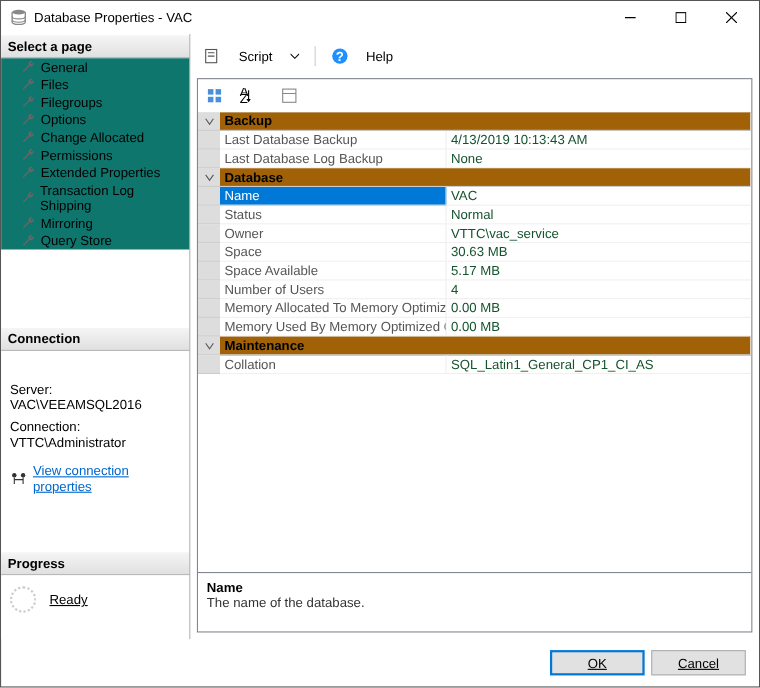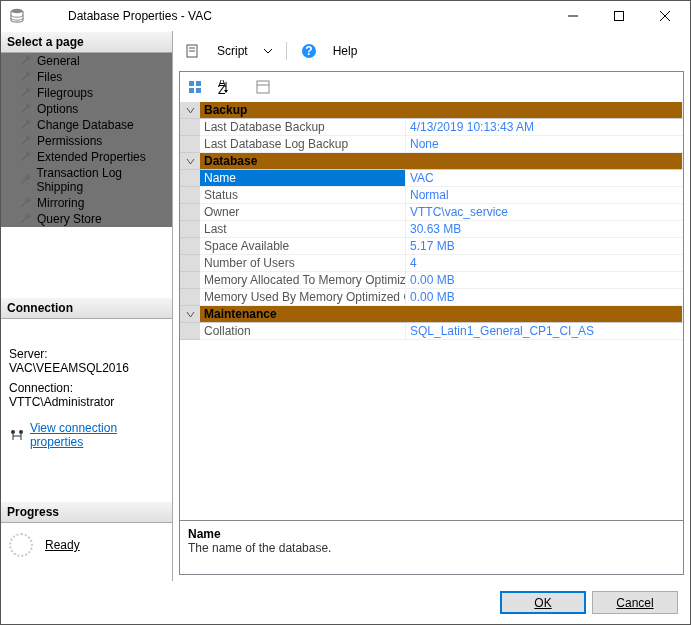--- a/index.html
+++ b/index.html
@@ -1,26 +1,26 @@
 <!DOCTYPE html>
 <html><head>
 <meta charset="utf-8">
 <style>
 * { box-sizing: border-box; margin: 0; padding: 0; font-family: "Segoe UI", Tahoma, sans-serif; font-size: 12px; }
 body { background: #fff; width: 691px; height: 625px; border: 1px solid #555; display: flex; flex-direction: column; }
 .titlebar { height: 30px; display: flex; align-items: center; padding: 0 2px 0 8px; background: #fff; }
 .titlebar .icon { width: 16px; height: 16px; margin-right: 6px; }
-.titlebar .title { flex: 1; margin-left: 37px; }
+.titlebar .title { flex: 1; }
 .titlebar .btns { display: flex; }
 .titlebar .btn { width: 46px; height: 30px; display: flex; align-items: center; justify-content: center; }
 
 .content { flex: 1; display: flex; min-height: 0; }
 .left { width: 172px; display: flex; flex-direction: column; border-right: 1px solid #aaa; }
 .panel-header { background: linear-gradient(#f5f5f5,#e0e0e0); border-top: 1px solid #fff; border-bottom: 1px solid #aaa; padding: 3px 6px; font-weight: bold; }
-.page-list { flex: 0 0 auto; background: #737373; }
+.page-list { flex: 0 0 auto; background: #0f766e; }
 .page-item { display: flex; align-items: center; padding: 1px 6px 1px 18px; gap: 4px; }
 .page-item .wr { width: 14px; height: 14px; }
 .spacer { flex: 1; background: #fff; }
 .conn-body { padding: 22px 8px; background: #fff; font-size: 12px; }
 .conn-body .lbl { margin-top: 6px; }
 .conn-link { display: flex; align-items: center; gap: 6px; margin-top: 12px; }
 .conn-link a { color: #0066cc; text-decoration: underline; }
 .prog-body { display: flex; align-items: center; gap: 12px; padding: 10px 8px 24px 8px; background: #fff; text-decoration: underline; }
 .spinner { width: 24px; height: 24px; border: 2px dotted #ccc; border-radius: 50%; }
 
@@ -32,21 +32,21 @@
 .grid-wrap { flex: 1; border: 1px solid #828790; background: #fff; display: flex; flex-direction: column; min-height: 0; }
 .grid-tools { padding: 4px; display: flex; gap: 6px; }
 .grid-tools .tb { width: 22px; height: 22px; border: 1px solid transparent; display: flex; align-items: center; justify-content: center; }
 .grid-tools .divider { width: 6px; }
 .grid { flex: 1; overflow: auto; }
 .grow { display: flex; align-items: stretch; min-height: 17px; }
 .grow.cat { background: #ddd; font-weight: bold; }
 .grow .exp { width: 20px; display: flex; align-items: center; justify-content: center; background: #ddd; border-bottom:1px solid #ccc;}
 .grow .key { flex: 0 0 206px; padding: 1px 4px; border-right: 1px solid #eee; border-bottom: 1px solid #f0f0f0; overflow: hidden; white-space: nowrap; color: #555;}
 .grow.cat .key { flex: 1; color:#000; background:#a16207; border-bottom:1px solid #ccc;}
-.grow .val { flex: 1; padding: 1px 4px; border-bottom: 1px solid #f0f0f0; color: #3b82f6; overflow:hidden; white-space:nowrap;}
+.grow .val { flex: 1; padding: 1px 4px; border-bottom: 1px solid #f0f0f0; color: #14532d; overflow:hidden; white-space:nowrap;}
 .grow.sel .key { background: #0078d7; color: #fff; }
 .grow.sel .exp { background:#ddd; }
 .desc-pane { border-top: 1px solid #828790; padding: 6px 8px; min-height: 54px; }
 .desc-pane .d-title { font-weight: bold; }
 .desc-pane .d-text { color: #333; }
 
 .footer { display: flex; justify-content: flex-end; gap: 6px; padding: 10px 12px; }
 .footer button { width: 86px; height: 23px; background: #e1e1e1; border: 1px solid #adadad; text-decoration: underline; }
 .footer button.primary { border: 2px solid #0078d7; background: #e1e1e1; }
 </style>
@@ -106,21 +106,21 @@
         <div class="page-item">
           <svg class="wr" viewBox="0 0 16 16">
             <path d="M13 3a3 3 0 0 1-4 4L3 13l-1-1 6-6a3 3 0 0 1 4-4l-2 2 1 1 2-2z" fill="#666"></path>
           </svg>
           <span>Options</span>
         </div>
         <div class="page-item">
           <svg class="wr" viewBox="0 0 16 16">
             <path d="M13 3a3 3 0 0 1-4 4L3 13l-1-1 6-6a3 3 0 0 1 4-4l-2 2 1 1 2-2z" fill="#666"></path>
           </svg>
-          <span>Change Database</span>
+          <span>Change Allocated</span>
         </div>
         <div class="page-item">
           <svg class="wr" viewBox="0 0 16 16">
             <path d="M13 3a3 3 0 0 1-4 4L3 13l-1-1 6-6a3 3 0 0 1 4-4l-2 2 1 1 2-2z" fill="#666"></path>
           </svg>
           <span>Permissions</span>
         </div>
         <div class="page-item">
           <svg class="wr" viewBox="0 0 16 16">
             <path d="M13 3a3 3 0 0 1-4 4L3 13l-1-1 6-6a3 3 0 0 1 4-4l-2 2 1 1 2-2z" fill="#666"></path>
@@ -258,21 +258,21 @@
             <div class="key">Status</div>
             <div class="val">Normal</div>
           </div>
           <div class="grow">
             <div class="exp"></div>
             <div class="key">Owner</div>
             <div class="val">VTTC\vac_service</div>
           </div>
           <div class="grow">
             <div class="exp"></div>
-            <div class="key">Last</div>
+            <div class="key">Space</div>
             <div class="val">30.63 MB</div>
           </div>
           <div class="grow">
             <div class="exp"></div>
             <div class="key">Space Available</div>
             <div class="val">5.17 MB</div>
           </div>
           <div class="grow">
             <div class="exp"></div>
             <div class="key">Number of Users</div>

